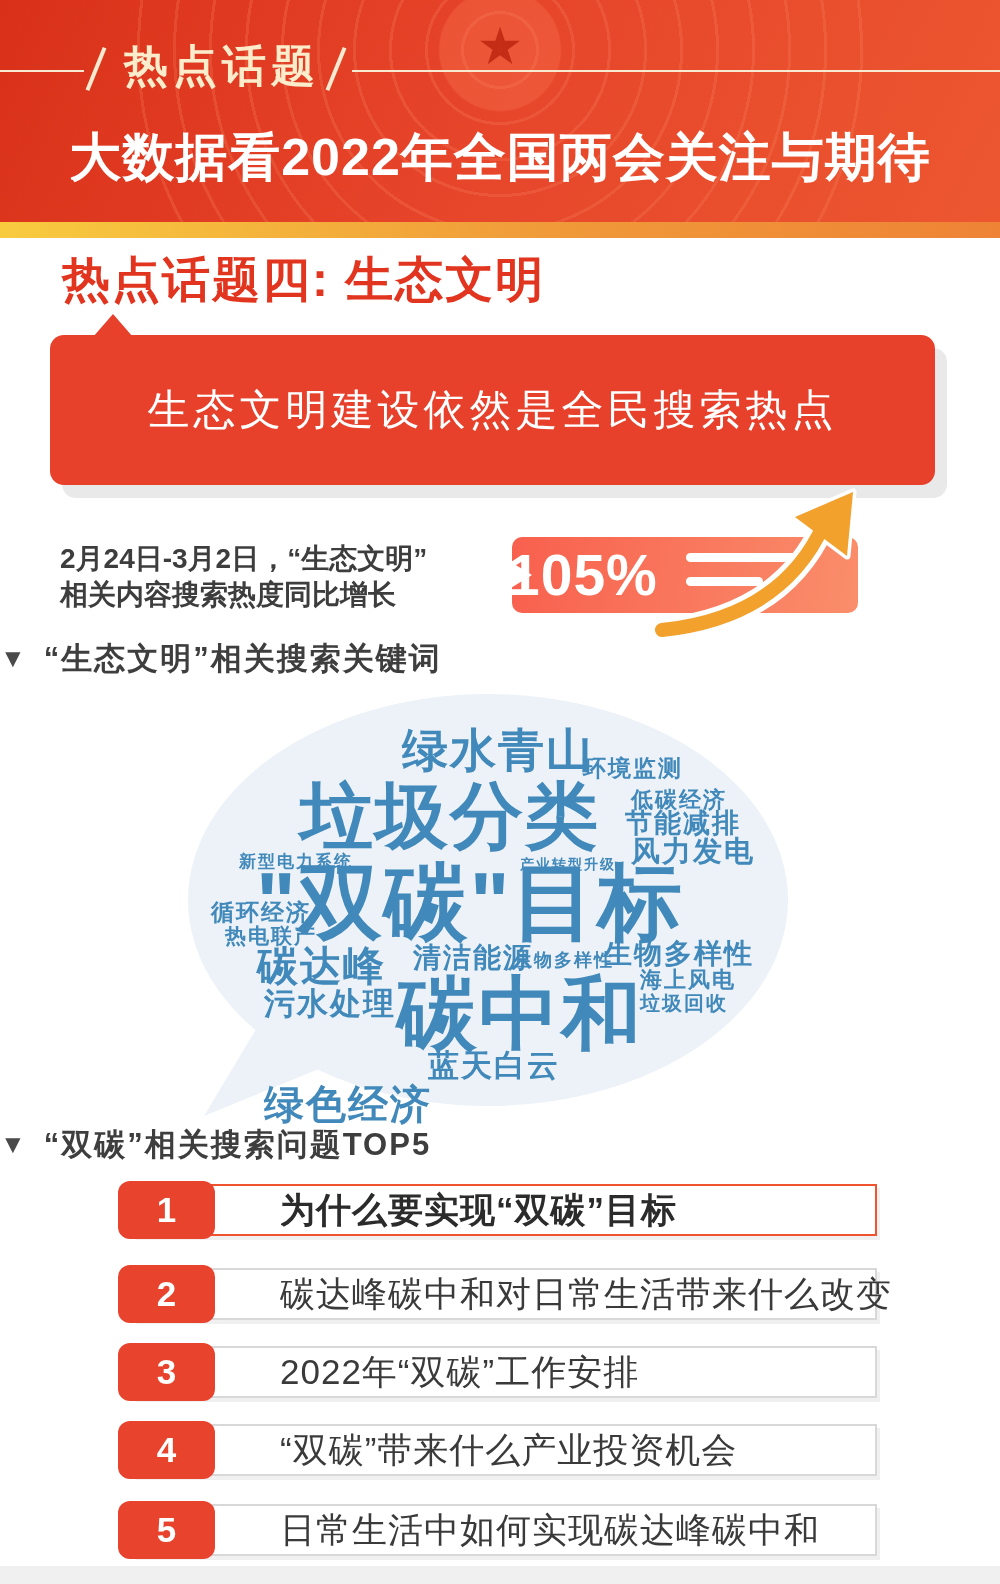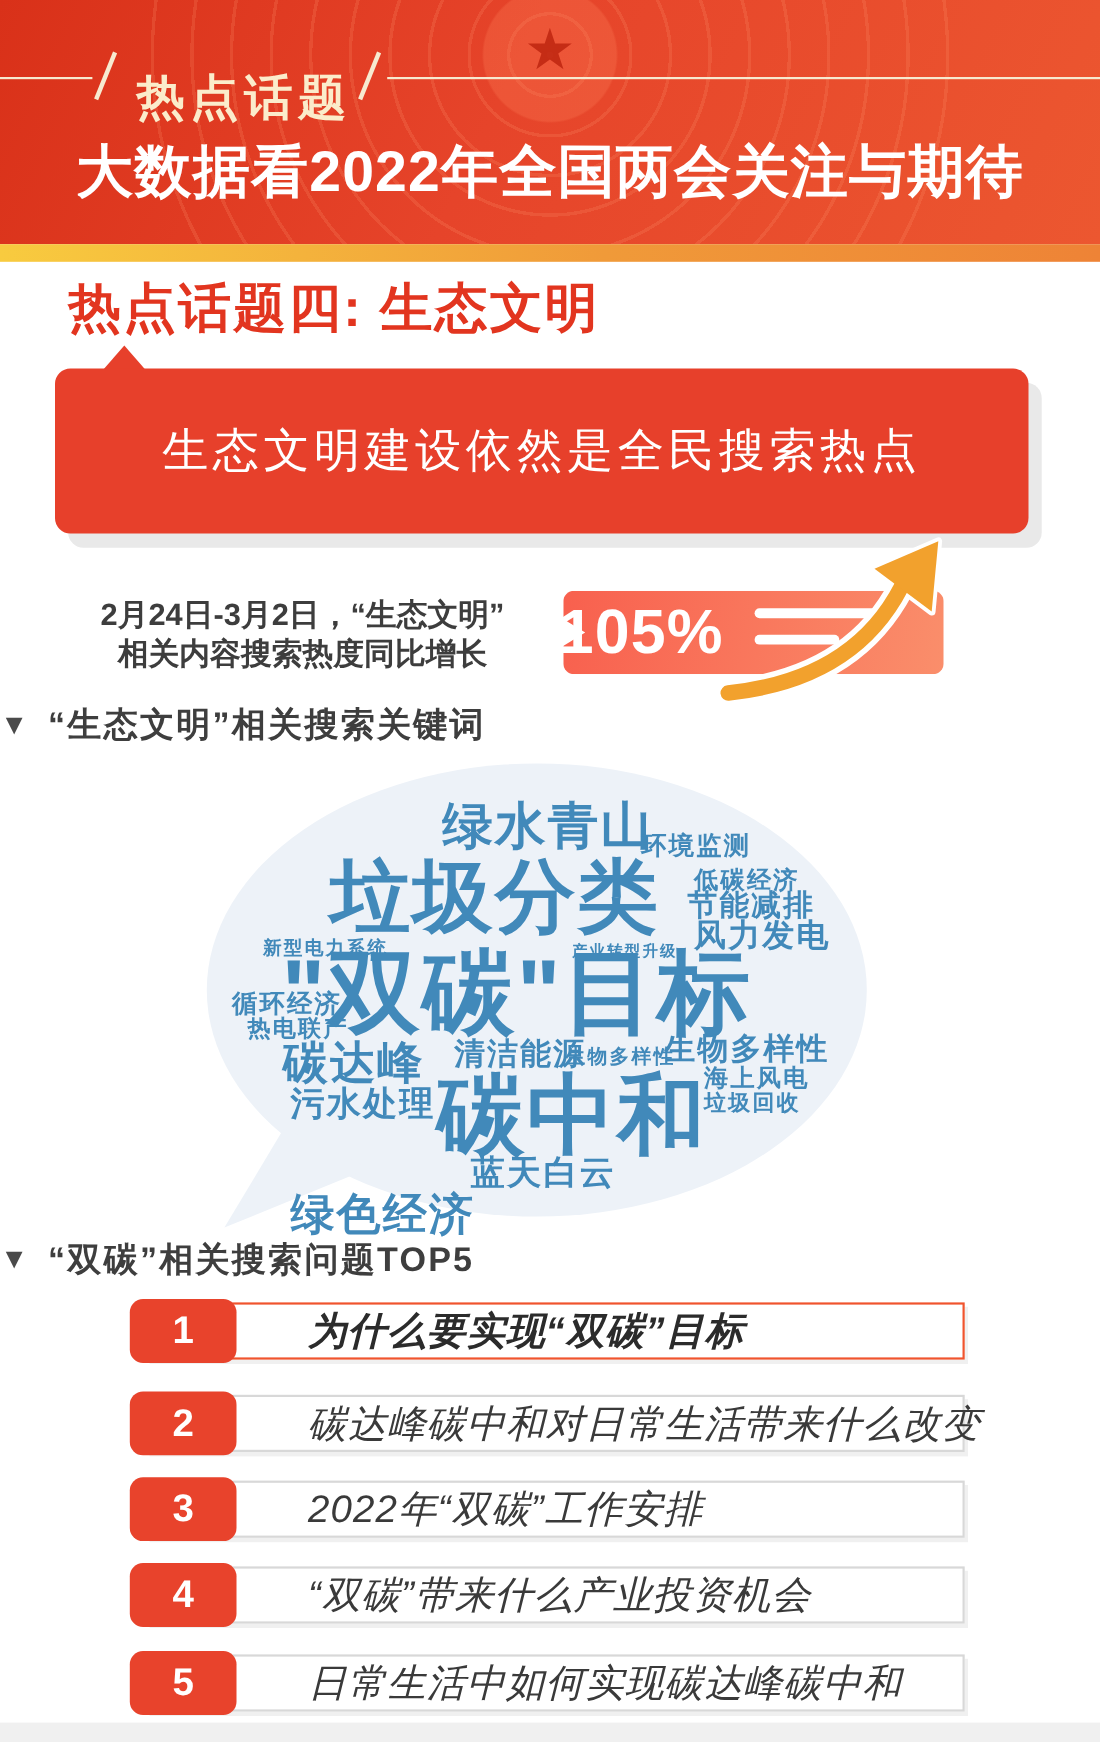--- a/index.html
+++ b/index.html
@@ -15,42 +15,42 @@
             repeating-radial-gradient(circle, rgba(255,150,110,.20) 0 3px, transparent 3px 36px);}
   .star{position:absolute;left:500px;top:46px;transform:translate(-50%,-50%);
         font-size:52px;color:#bf2610;opacity:.85;line-height:1;}
   .hline{position:absolute;top:70px;height:2px;background:#f7ead0;}
   .hline.left{left:0;width:84px;}
   .hline.right{left:352px;width:648px;}
   .slash{position:absolute;width:4px;height:46px;background:#f7ead0;transform:rotate(22deg);}
   .slash.l{left:94px;top:46px;}
   .slash.r{left:334px;top:46px;}
   .hot-badge{position:absolute;left:124px;top:42px;font-size:44px;font-weight:700;
-             color:#fbeccb;letter-spacing:5px;line-height:1.1;margin-top:24px;}
+             color:#fbeccb;letter-spacing:5px;line-height:1.1;}
   .main-title{position:absolute;left:0;top:126px;width:1000px;text-align:center;
               font-size:52px;font-weight:700;color:#ffffff;letter-spacing:1px;line-height:1.2;}
   .strip{position:absolute;left:0;top:222px;width:1000px;height:16px;
          background:linear-gradient(90deg,#f8cb3f 0%,#f09a39 55%,#ee8336 100%);}
 
   
   .section-title{position:absolute;left:62px;top:248px;font-size:48px;font-weight:700;
                  color:#e2351f;letter-spacing:2px;}
 
   
   .redbox{position:absolute;left:50px;top:335px;width:885px;height:150px;background:#e7402b;
           border-radius:14px;box-shadow:12px 13px 0 #e9e9e9;
           display:flex;align-items:center;justify-content:center;gap:9px;}
   .redbox-pointer{position:absolute;left:93px;top:314px;width:0;height:0;
           border-left:20px solid transparent;border-right:20px solid transparent;
           border-bottom:23px solid #e7402b;}
   .redbox-line1{font-size:42px;font-weight:400;color:#ffffff;letter-spacing:4px;white-space:nowrap;}
   .redbox-line2{font-size:47px;font-weight:700;color:#ffffff;letter-spacing:2px;white-space:nowrap;}
 
   
-  .stat-caption{position:absolute;left:60px;top:541px;width:430px;text-align:center;
+  .stat-caption{position:absolute;left:60px;top:541px;width:430px;text-align:left;
                 font-size:28px;font-weight:700;color:#3d3d3d;line-height:36px;}
   .stat-badge{position:absolute;left:512px;top:537px;width:346px;height:76px;border-radius:10px;
               background:linear-gradient(100deg,#f8604e,#fa8e6b);
               clip-path:polygon(0 0,100% 0,100% 100%,0 100%,0 66%,20px 50%,0 34%);}
   .stat-value{position:absolute;left:508px;top:543px;font-size:57px;font-weight:700;
               color:#ffffff;line-height:64px;letter-spacing:1px;}
   .speed-line{position:absolute;height:9px;background:#ffffff;border-radius:5px;}
   .speed-line.a{left:686px;top:553px;width:112px;}
   .speed-line.b{left:686px;top:577px;width:77px;}
   .arrow-svg{position:absolute;left:600px;top:468px;width:280px;height:176px;}
@@ -64,21 +64,21 @@
               transform:translateY(-2px);}
   .bubble-svg{position:absolute;left:0;top:680px;width:1000px;height:440px;}
   .cloud-word{position:absolute;color:#4189ba;font-weight:700;line-height:1;
               letter-spacing:2px;white-space:nowrap;}
 
   
   .t5row{position:absolute;left:133px;width:744px;height:52px;background:#ffffff;
          border:2px solid #d8d8d8;box-sizing:border-box;display:flex;align-items:center;
          padding-left:145px;box-shadow:3px 4px 0 rgba(0,0,0,.06);}
   .t5row.first{border-color:#f0542e;}
-  .t5text{font-size:35px;color:#3a3a3a;font-weight:400;letter-spacing:1px;white-space:nowrap;font-style:italic;}
+  .t5text{font-size:35px;color:#3a3a3a;font-weight:400;letter-spacing:1px;white-space:nowrap;}
   .t5row.first .t5text{font-weight:700;color:#2b2b2b;}
   .t5badge{position:absolute;left:118px;width:97px;height:58px;background:#e8432c;
            border-radius:12px;color:#ffffff;font-size:35px;font-weight:700;
            display:flex;align-items:center;justify-content:center;}
   .bottom-strip{position:absolute;left:0;top:1566px;width:1000px;height:18px;background:#f0f0f0;}
 </style>
 </head>
 <body>
 
 <div class="page">

